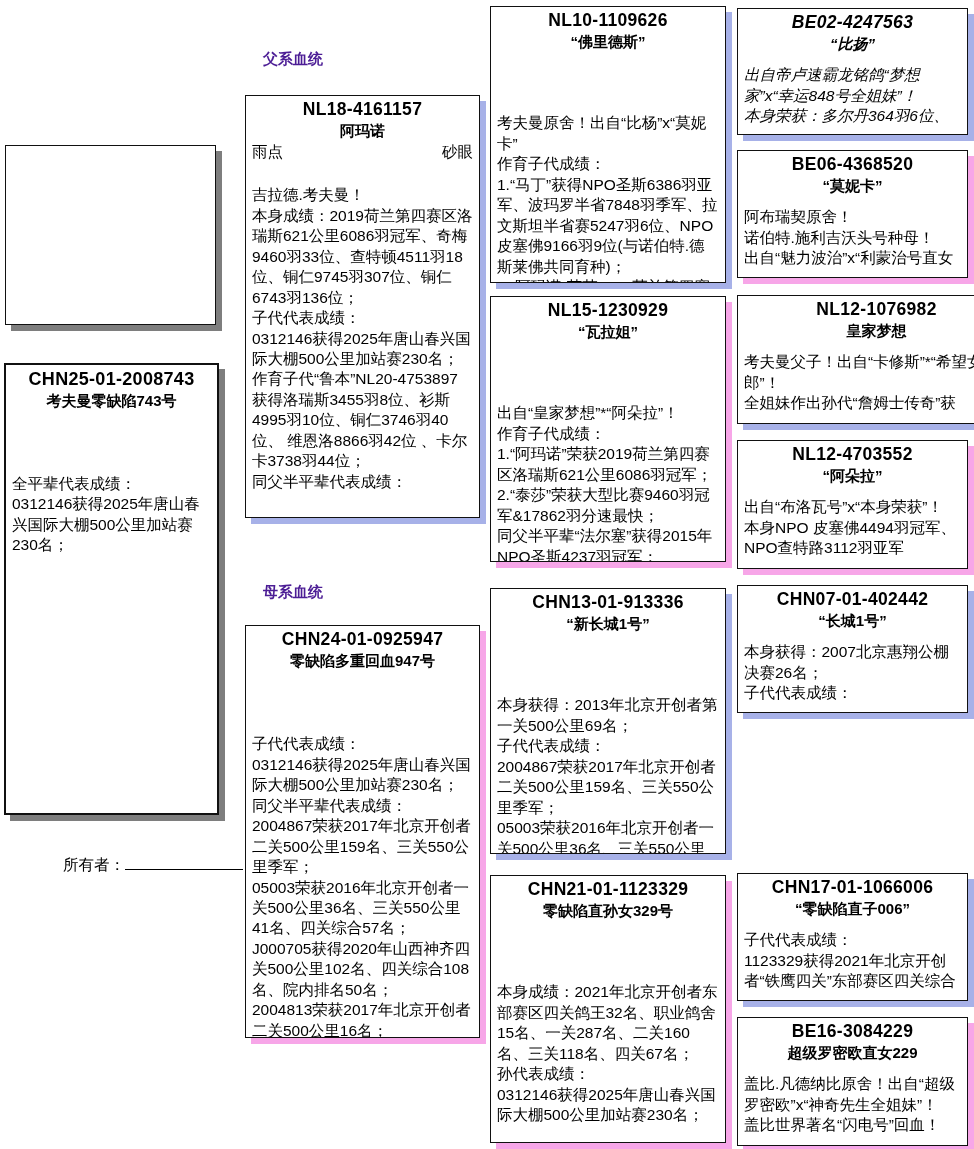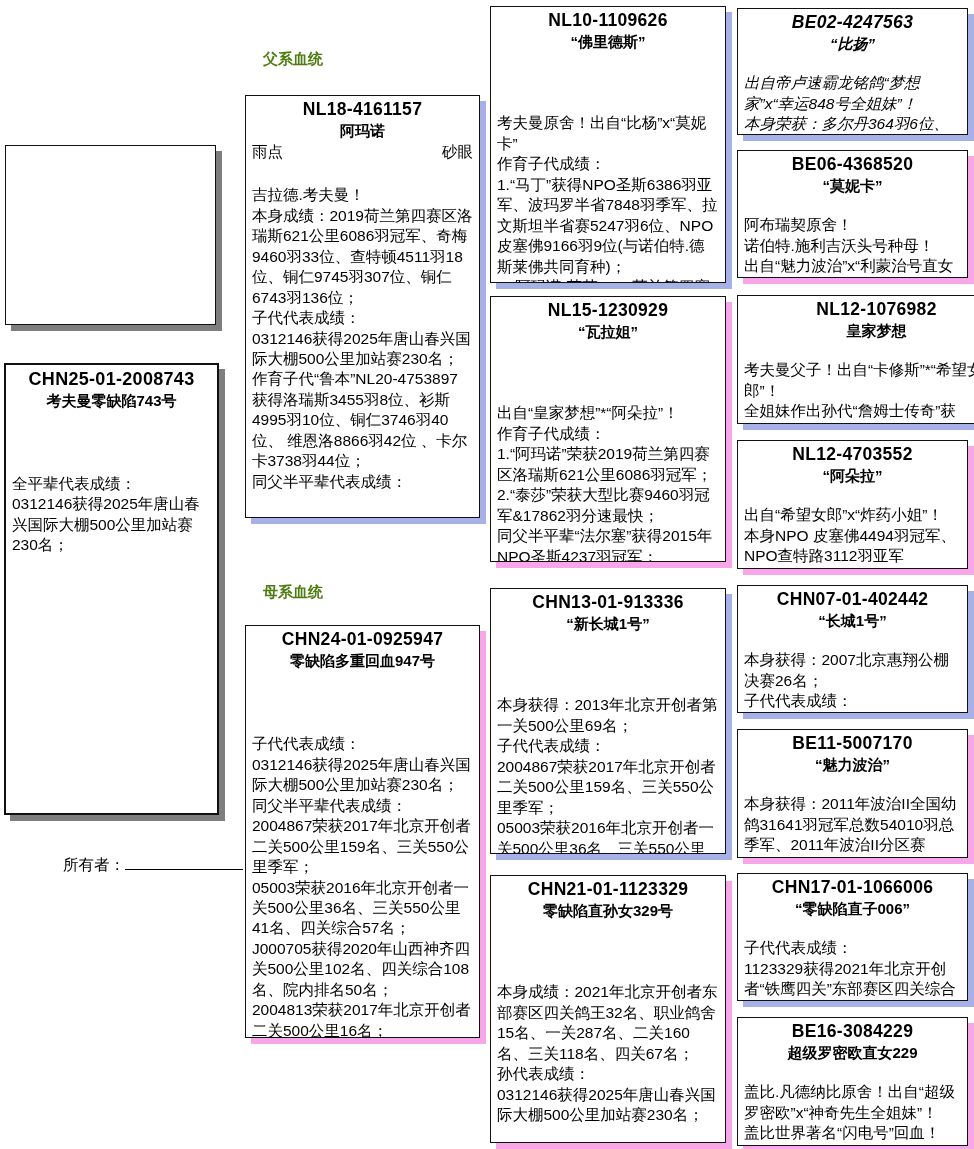--- a/index.html
+++ b/index.html
@@ -17,23 +17,23 @@
   .pbox.neutral{box-shadow:6px 6px 0 0 #7e7e7e;}
   .ring{font-weight:bold;text-align:center;font-size:17.5px;letter-spacing:.3px;line-height:1.25;}
   .ring.big{font-size:18px;}
   .bname{font-weight:bold;text-align:center;font-size:15px;line-height:1.3;}
   .body{font-size:15.5px;line-height:1.32;white-space:pre-line;text-align:left;}
   .metarow{display:flex;justify-content:space-between;font-size:15.5px;margin-top:2px;}
   .off-subject{margin-top:64px;}
   .off-father{margin-top:22px;}
   .off-mother{margin-top:64px;}
   .off-g3{margin-top:62px;}
-  .off-g4{margin-top:20px;}
+  .off-g4{margin-top:12px;}
   .bloodline-label{
-    position:absolute;font-weight:bold;font-size:15px;color:#4d7c0f;
+    position:absolute;font-weight:bold;font-size:15px;color:#4c1d95;
   }
   .owner-line{
     position:absolute;font-size:15.5px;
   }
   .owner-line .blank{
     display:inline-block;width:118px;border-bottom:1.5px solid #000;height:14px;
     vertical-align:baseline;
   }
   .photo-frame{
     position:absolute;left:5px;top:145px;width:211px;height:180px;
@@ -153,38 +153,32 @@
     <div class="ring">NL12-1076982</div>
     <div class="bname">皇家梦想</div>
     <div class="body off-g4">考夫曼父子！出自“卡修斯”*“希望女郎”！
 全姐妹作出孙代“詹姆士传奇”获</div>
   </div>
 
   <div class="pbox female" style="left:737px;top:440px;width:231px;height:129px;">
 
     <div class="ring">NL12-4703552</div>
     <div class="bname">“阿朵拉”</div>
-    <div class="body off-g4">出自“希望女郎”x“炸药小姐”！
+    <div class="body off-g4">出自“布洛瓦号”x“本身荣获”！
 本身NPO 皮塞佛4494羽冠军、NPO查特路3112羽亚军</div>
   </div>
 
   <div class="pbox male" style="left:737px;top:585px;width:231px;height:128px;">
 
     <div class="ring">CHN07-01-402442</div>
     <div class="bname">“长城1号”</div>
     <div class="body off-g4">本身获得：2007北京惠翔公棚决赛26名；
 子代代表成绩：</div>
   </div>
 
-  <div class="pbox female" style="left:737px;top:729px;width:231px;height:129px;">
-
-    <div class="ring">BE11-5007170</div>
-    <div class="bname">“魅力波治”</div>
-    <div class="body off-g4">本身获得：2011年波治II全国幼鸽31641羽冠军总数54010羽总季军、2011年波治II分区赛</div>
-  </div>
 
   <div class="pbox male" style="left:737px;top:873px;width:231px;height:128px;">
 
     <div class="ring">CHN17-01-1066006</div>
     <div class="bname">“零缺陷直子006”</div>
     <div class="body off-g4">子代代表成绩：
 1123329获得2021年北京开创者“铁鹰四关”东部赛区四关综合</div>
   </div>
 
   <div class="pbox female" style="left:737px;top:1017px;width:231px;height:129px;">

